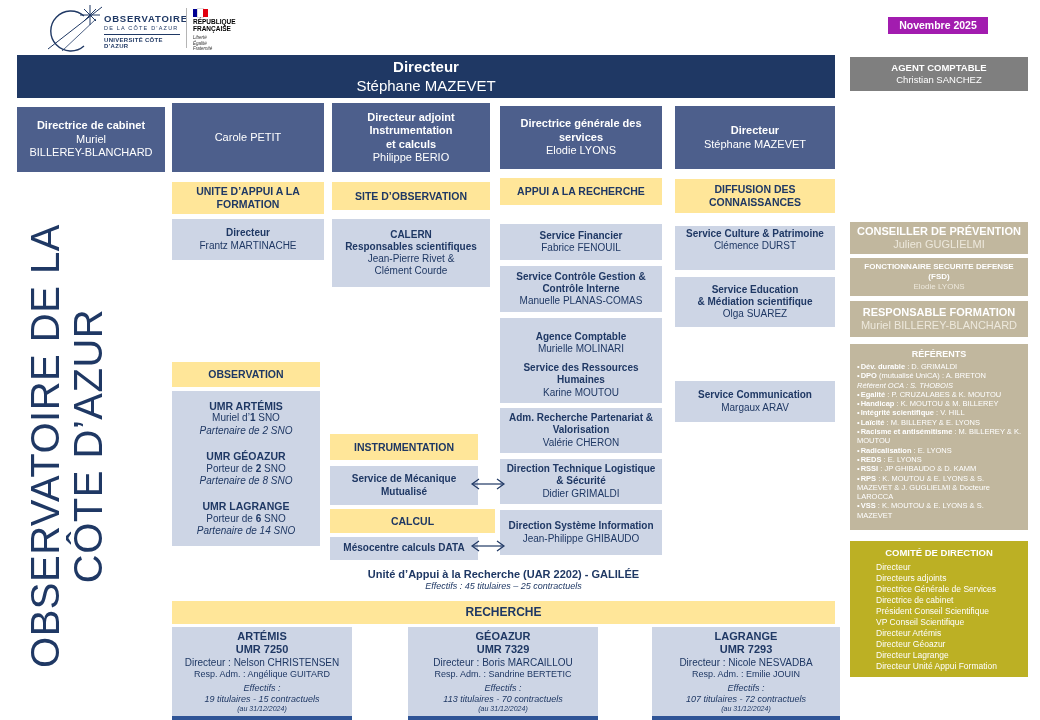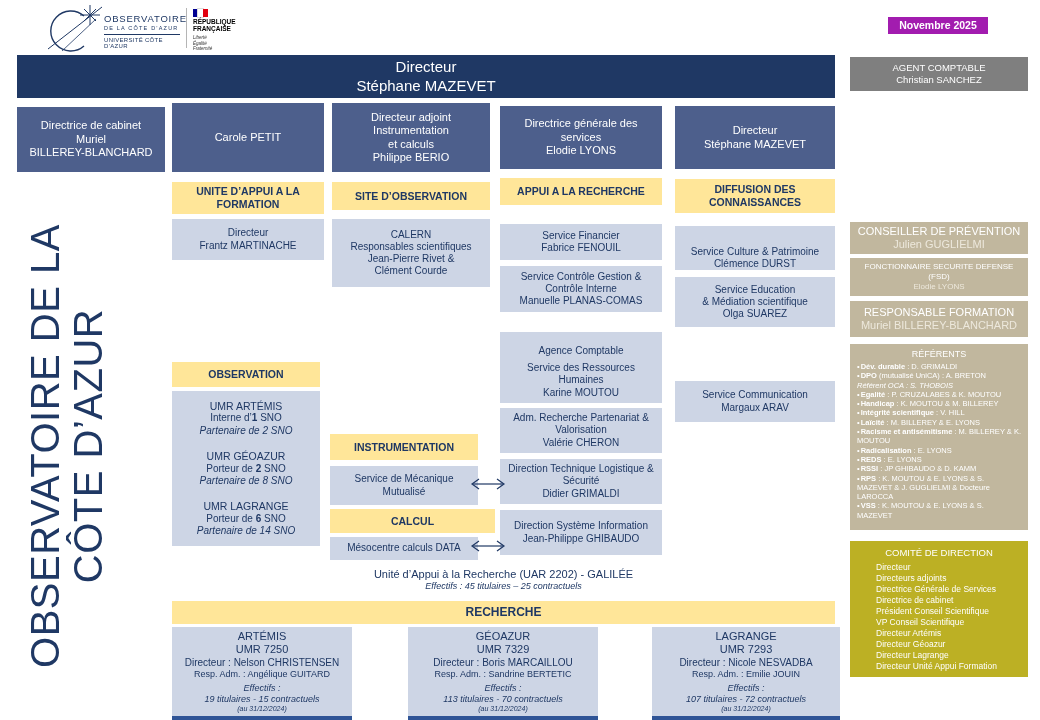--- a/index.html
+++ b/index.html
@@ -2,21 +2,21 @@
 <html><head>
 <meta charset="utf-8">
 <style>
   *{margin:0;padding:0;box-sizing:border-box}
   html,body{background:#fff}
   body{font-family:"Liberation Sans","DejaVu Sans",sans-serif;-webkit-font-smoothing:antialiased}
   #canvas{position:relative;width:1040px;height:720px;background:#fff;overflow:hidden;color:#1F3864}
   .abs{position:absolute}
   .box{position:absolute;display:flex;flex-direction:column;justify-content:center;align-items:center;text-align:center;line-height:1.22;padding:2px 4px;overflow:hidden}
   [data-bind]{white-space:pre-line}
-  .t{font-weight:400}
+  .t{font-weight:700}
   .it{font-style:italic}
   .navybar{background:#1F3864;color:#fff}
   .slate{background:#4D5F8C;color:#fff;font-size:11px}
   .yh{background:#FFE699;color:#1F3864;font-weight:700;font-size:10.5px}
   .lb{background:#CDD5E5;color:#1F3864;font-size:10px}
   .tanbox{background:#C1B79E;color:#fff;font-size:11px}
   .tanbox .nm{color:#EDE8DC}
   .ref-item{font-size:7.5px;line-height:1.24;text-align:left;color:#fff}
   .ref-item::before{content:"•";margin-right:1px}
   .ref-item b{font-weight:700}
@@ -128,62 +128,62 @@
   </div>
 
   <div class="box lb" style="left:500px;top:224px;width:162px;height:36px">
     <div class="t" data-bind="appui_services.0.title">Service Financier</div>
       <div data-bind="appui_services.0.name">Fabrice FENOUIL</div>
   </div>
   <div class="box lb" style="left:500px;top:266px;width:162px;height:46px">
     <div class="t" data-bind="appui_services.1.title">Service Contrôle Gestion &amp; Contrôle Interne</div>
       <div data-bind="appui_services.1.name">Manuelle  PLANAS-COMAS</div>
   </div>
-  <div class="box lb" style="left:500px;top:332px;width:162px;height:50px">
+  <div class="box lb" style="left:500px;top:318px;width:162px;height:50px">
     <div class="t" data-bind="appui_services.2.title">Agence Comptable</div>
       <div data-bind="appui_services.2.name">Murielle  MOLINARI</div>
   </div>
   <div class="box lb" style="left:500px;top:358px;width:162px;height:45px">
     <div class="t" data-bind="appui_services.3.title">Service des Ressources Humaines</div>
       <div data-bind="appui_services.3.name">Karine MOUTOU</div>
   </div>
   <div class="box lb" style="left:500px;top:408px;width:162px;height:45px">
     <div class="t" data-bind="appui_services.4.title">Adm. Recherche Partenariat &amp; Valorisation</div>
       <div data-bind="appui_services.4.name">Valérie CHERON</div>
   </div>
   <div class="box lb" style="left:500px;top:459px;width:162px;height:45px">
     <div class="t" data-bind="appui_services.5.title">Direction Technique Logistique &amp; Sécurité</div>
       <div data-bind="appui_services.5.name">Didier  GRIMALDI</div>
   </div>
   <div class="box lb" style="left:500px;top:510px;width:162px;height:45px">
     <div class="t" data-bind="appui_services.6.title">Direction Système Information</div>
       <div data-bind="appui_services.6.name">Jean-Philippe  GHIBAUDO</div>
   </div>
 
-  <div class="box lb" style="left:675px;top:226px;width:160px;height:44px;justify-content:flex-start;padding-top:20px">
+  <div class="box lb" style="left:675px;top:226px;width:160px;height:44px;justify-content:flex-start;padding-top:2px">
     <div class="t" data-bind="diffusion_services.0.title">Service Culture &amp; Patrimoine</div>
       <div data-bind="diffusion_services.0.name">Clémence DURST</div>
   </div>
   <div class="box lb" style="left:675px;top:277px;width:160px;height:50px">
     <div class="t" data-bind="diffusion_services.1.title">Service Education
 &amp; Médiation scientifique</div>
       <div data-bind="diffusion_services.1.name">Olga  SUAREZ</div>
   </div>
   <div class="box lb" style="left:675px;top:381px;width:160px;height:41px">
     <div class="t" data-bind="diffusion_services.3.title">Service Communication</div>
       <div data-bind="diffusion_services.3.name">Margaux ARAV</div>
   </div>
 
   <div class="box yh" style="left:172px;top:362px;width:148px;height:25px">
       <span data-bind="section_headers.observation">OBSERVATION</span>
     </div>
   <div class="box lb" style="left:172px;top:391px;width:148px;height:155px;justify-content:space-around">
     <div>
       <div class="t" style="font-size:10.5px" data-bind="observation_units.0.name">UMR ARTÉMIS</div>
-      <div><span data-bind="observation_units.0.porteur_pre">Interne d’</span><b data-bind="observation_units.0.porteur_num">1</b><span data-bind="observation_units.0.porteur_post"> SNO</span></div>
+      <div><span data-bind="observation_units.0.porteur_pre">Muriel d’</span><b data-bind="observation_units.0.porteur_num">1</b><span data-bind="observation_units.0.porteur_post"> SNO</span></div>
       <div class="it" data-bind="observation_units.0.partenaire">Partenaire de 2 SNO</div>
     </div>
     <div>
       <div class="t" style="font-size:10.5px" data-bind="observation_units.1.name">UMR GÉOAZUR</div>
       <div><span data-bind="observation_units.1.porteur_pre">Porteur de </span><b data-bind="observation_units.1.porteur_num">2</b><span data-bind="observation_units.1.porteur_post"> SNO</span></div>
       <div class="it" data-bind="observation_units.1.partenaire">Partenaire de 8 SNO</div>
     </div>
     <div>
       <div class="t" style="font-size:10.5px" data-bind="observation_units.2.name">UMR LAGRANGE</div>
       <div><span data-bind="observation_units.2.porteur_pre">Porteur de </span><b data-bind="observation_units.2.porteur_num">6</b><span data-bind="observation_units.2.porteur_post"> SNO</span></div>

